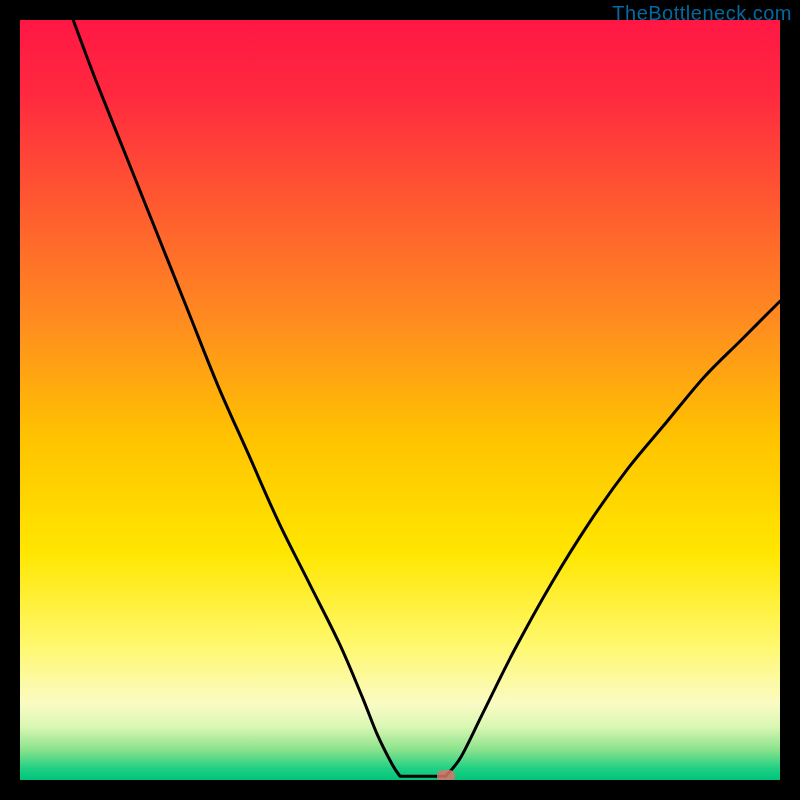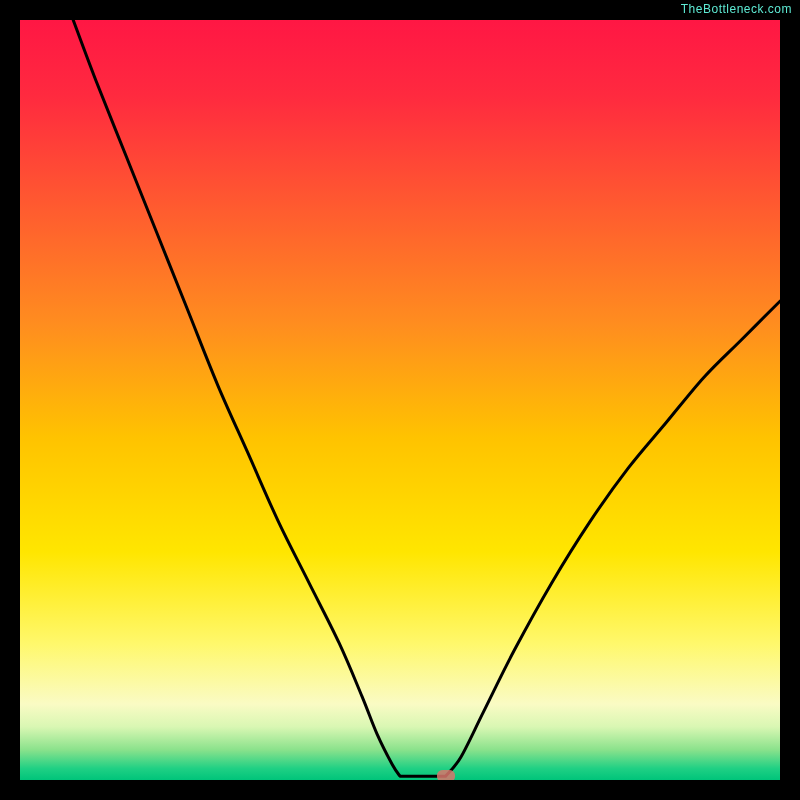--- a/index.html
+++ b/index.html
@@ -37,22 +37,22 @@
     left: 0;
     top: 0;
     width: 100%;
     height: 100%;
     pointer-events: none;
   }
   .watermark {
     position: absolute;
     top: 2px;
     right: 8px;
-    color: #5eead4;
-    font-size: 12px;
+    color: #0369a1;
+    font-size: 20px;
     font-weight: 500;
     letter-spacing: 0.5px;
   }
   .marker {
     position: absolute;
     width: 18px;
     height: 12px;
     border-radius: 6px / 5px;
     opacity: 0.85;
     transform: translate(-50%, -50%);

